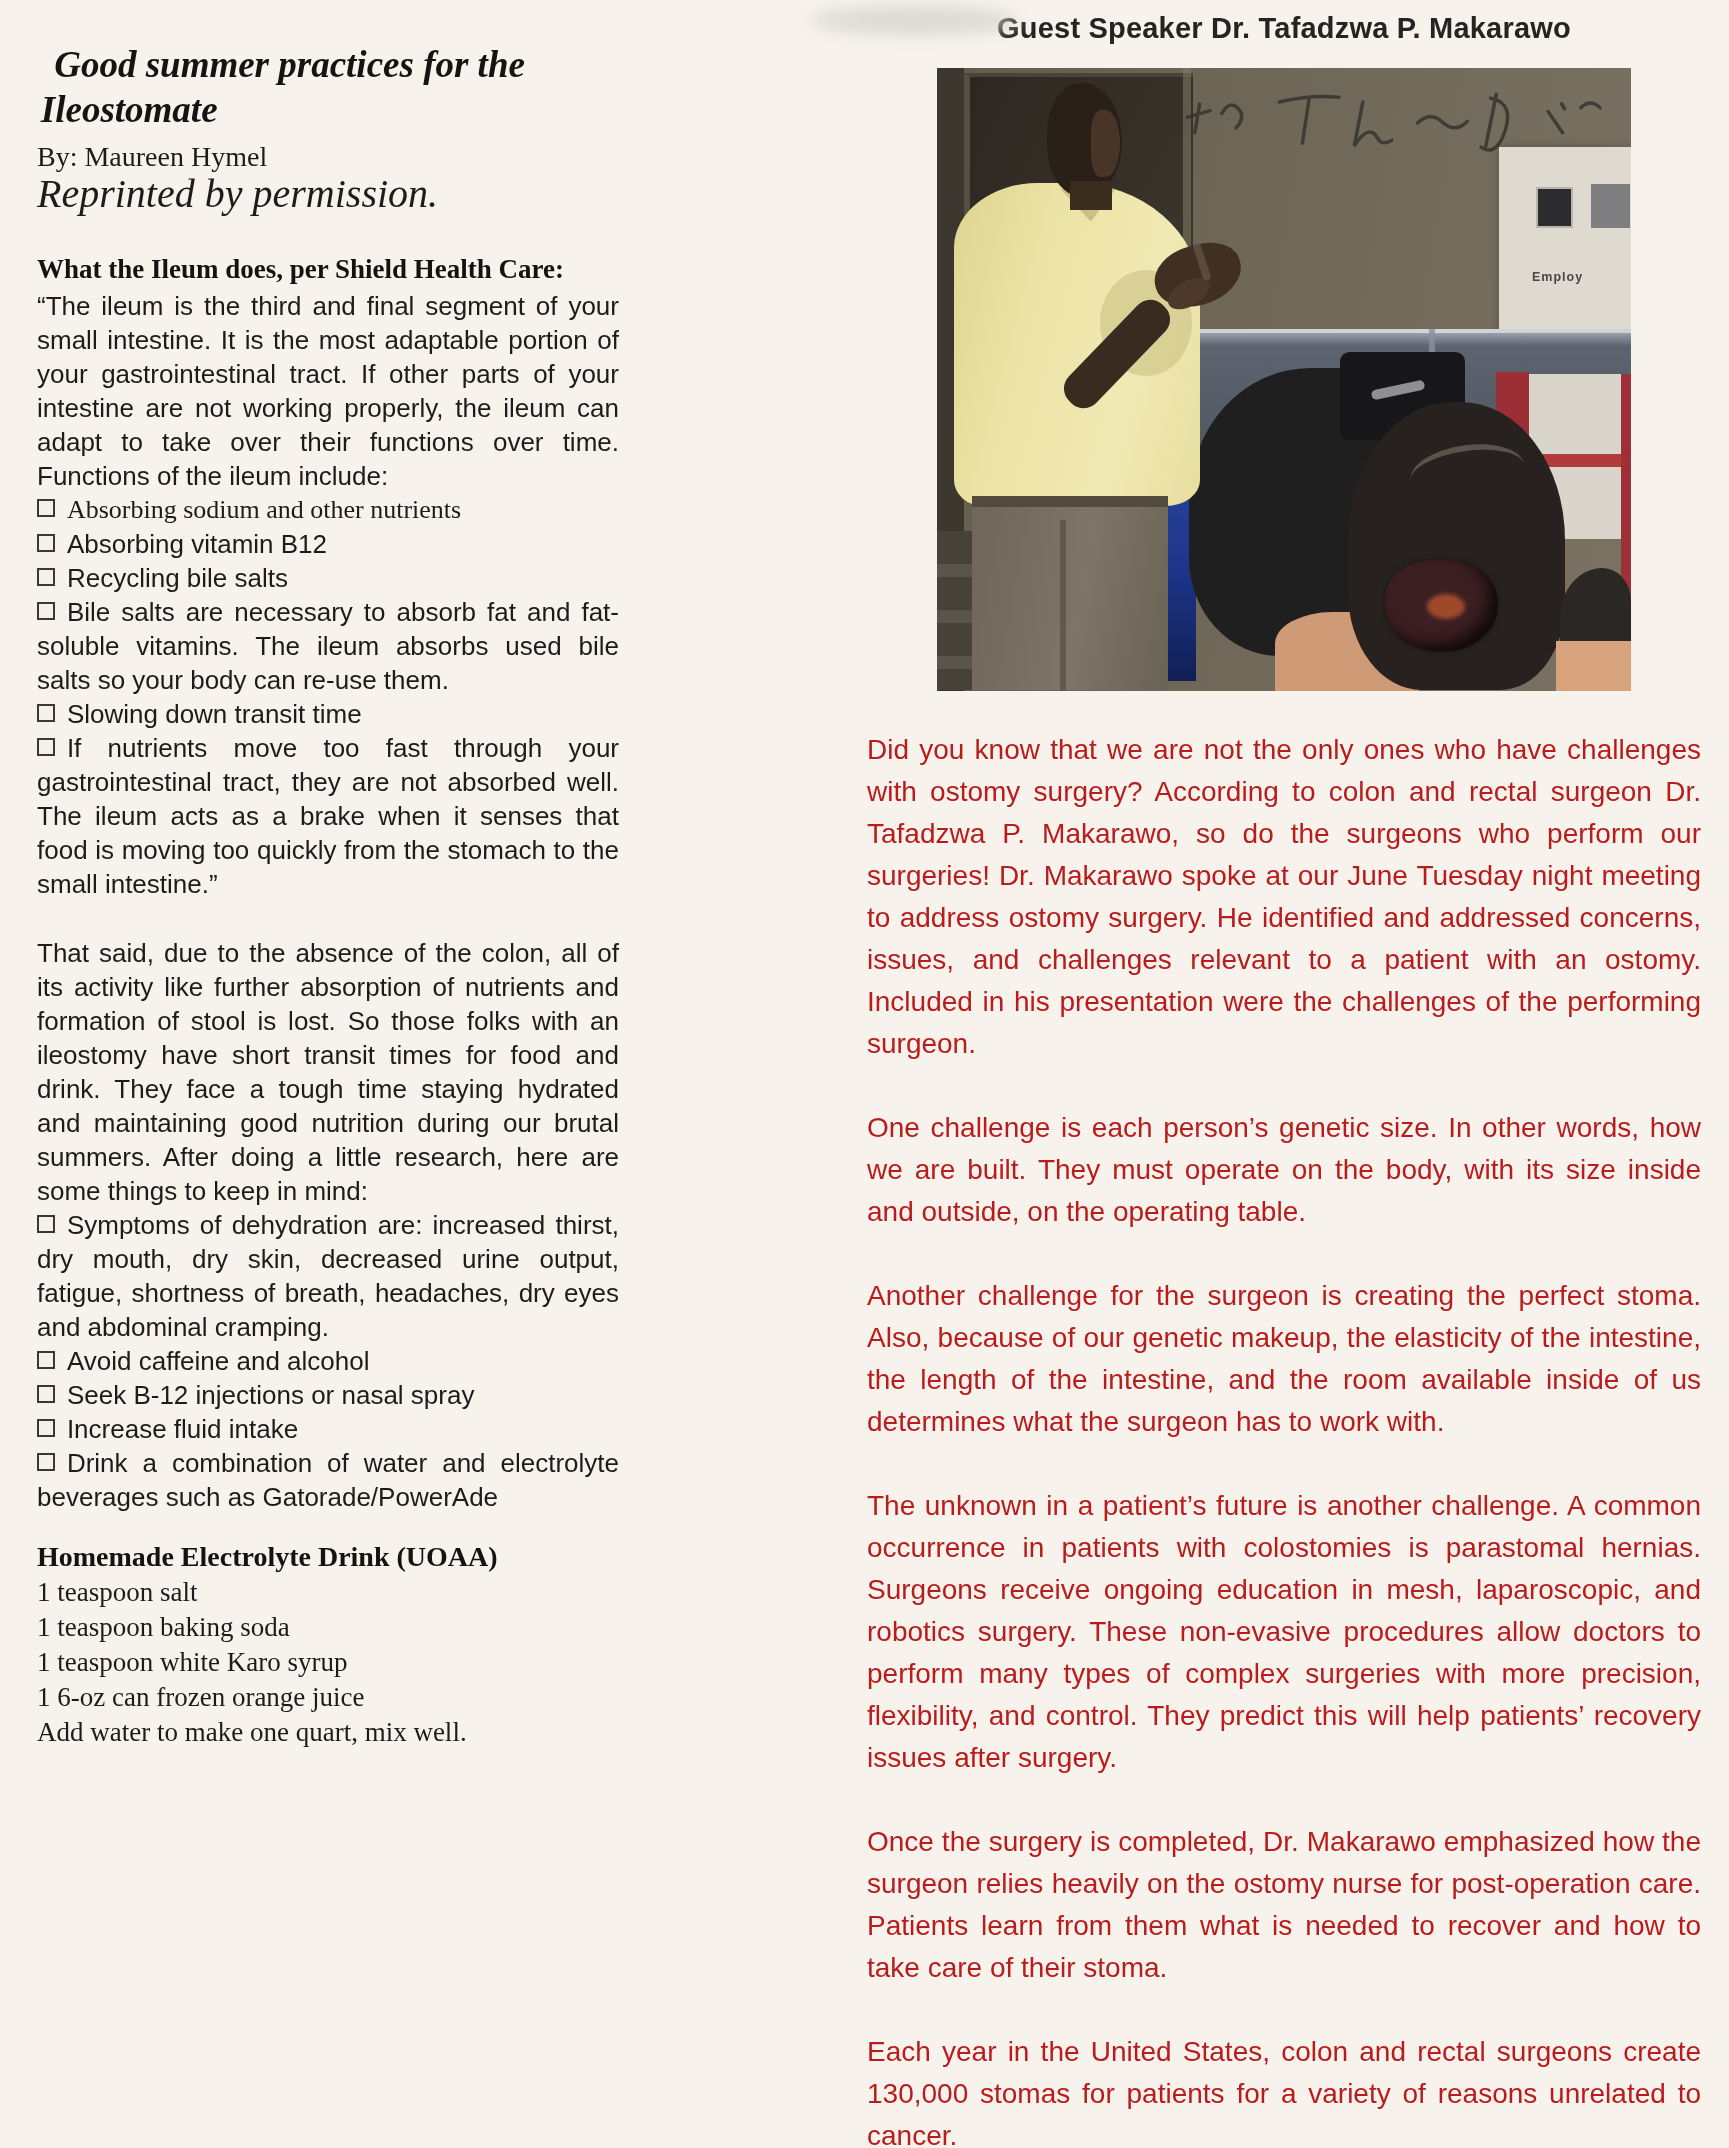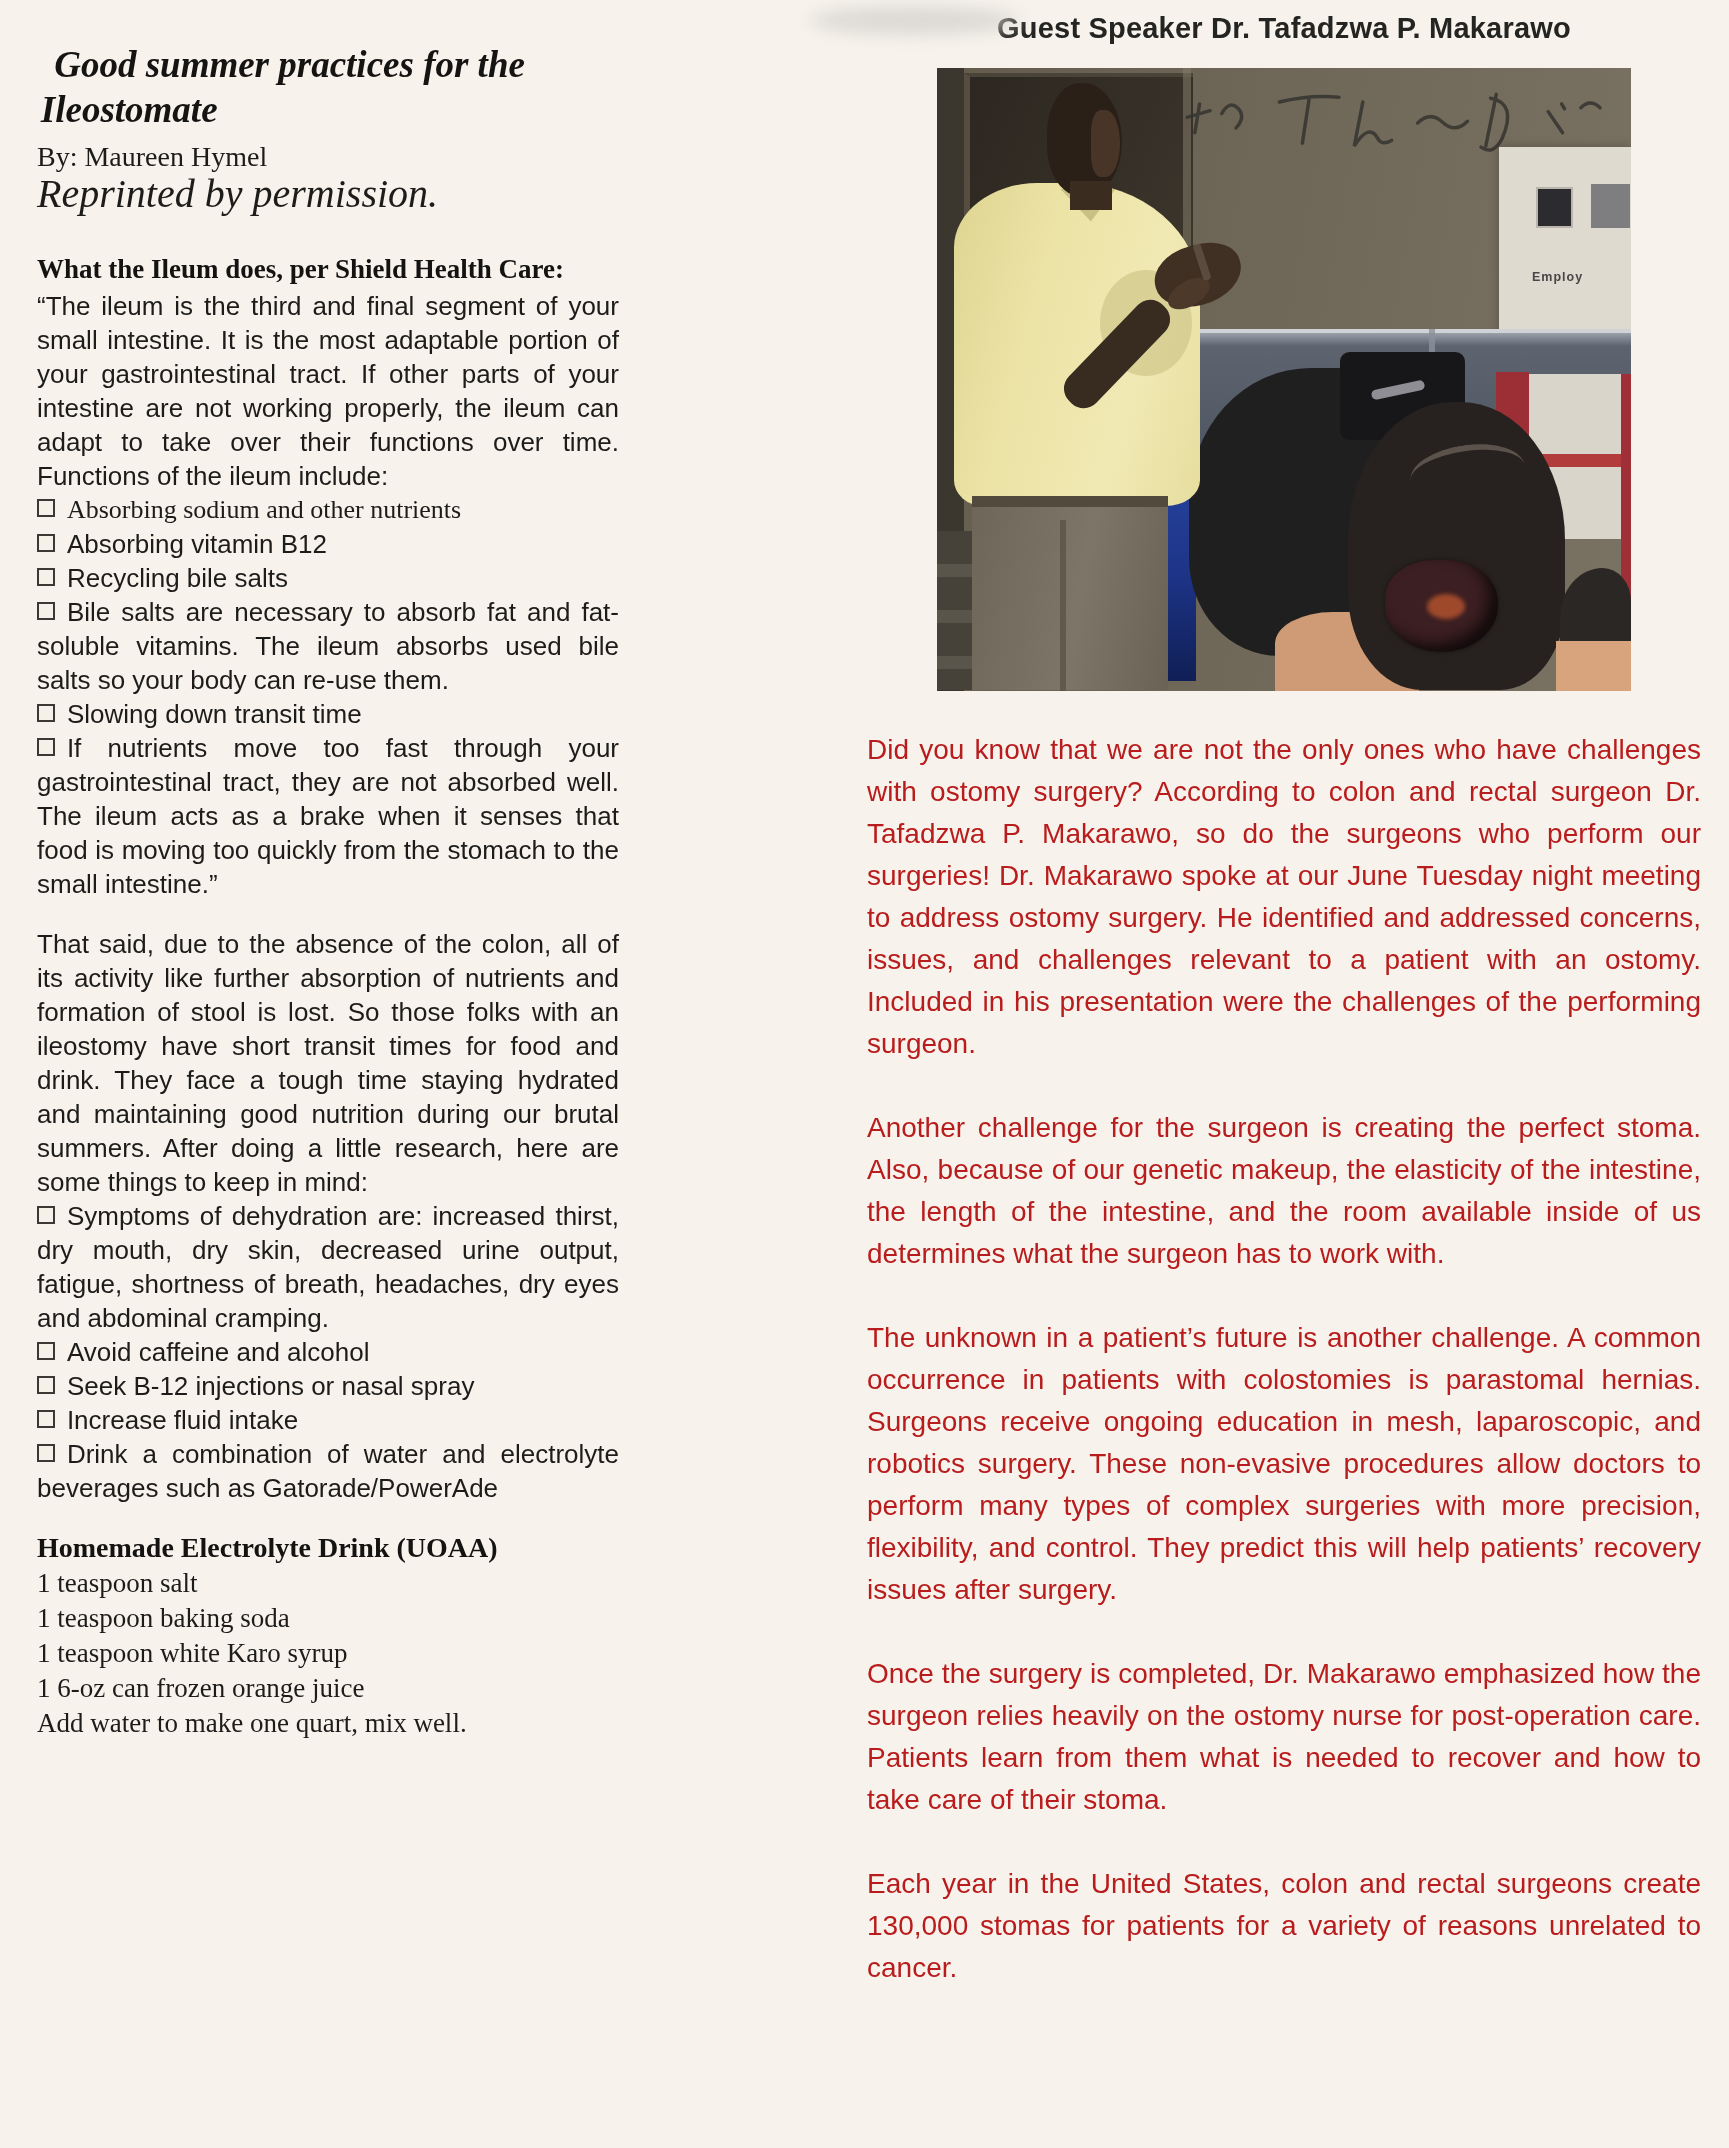--- a/index.html
+++ b/index.html
@@ -27,21 +27,21 @@
   .body-text{font-size:26px; line-height:34px; text-align:justify;}
   .intro-para{margin-top:1.9px;}
   ul.sq-list{list-style:none; margin:0; padding:0;}
   ul.sq-list li{font-size:26px; line-height:34px; text-align:justify;}
   .sq{
     display:inline-block; width:14.4px; height:14.4px;
     border:2.4px solid #3a3936; background:#f5f1e8;
     margin-right:11.5px; transform:translateY(-1px);
   }
   .serif{font-family:"Liberation Serif", serif; font-size:27px;}
-  .mid-para{margin-top:26px;}
+  .mid-para{margin-top:35px;}
   .recipe{margin-top:25px;}
   .recipe-heading{
     font-family:"Liberation Serif", serif; font-weight:bold;
     font-size:28px; line-height:36px; color:#141312;
   }
   .recipe-line{font-family:"Liberation Serif", serif; font-size:27px; line-height:35px;}
   
   .right-col{position:absolute; left:867px; top:11.5px; width:834px;}
   .photo-caption{
     text-align:center; font-weight:bold; font-size:29px; color:#242422;
@@ -228,20 +228,21 @@
       <div class="ph-hand"></div>
       <div class="ph-thumb"></div>
       <div class="ph-finger-gap"></div>
       <div class="ph-pants"></div>
       <div class="ph-belt"></div>
       <div class="ph-crease"></div>
     </div>
 
     <div class="rc-paragraphs">
       <p>Did you know that we are not the only ones who have challenges with ostomy surgery? According to colon and rectal surgeon Dr. Tafadzwa P. Makarawo, so do the surgeons who perform our surgeries! Dr. Makarawo spoke at our June Tuesday night meeting to address ostomy surgery. He identified and addressed concerns, issues, and challenges relevant to a patient with an ostomy. Included in his presentation were the challenges of the performing surgeon.</p>
+      <p>One challenge is each person’s genetic size. In other words, how we are built. They must operate on the body, with its size inside and outside, on the operating table.</p>
       <p>Another challenge for the surgeon is creating the perfect stoma. Also, because of our genetic makeup, the elasticity of the intestine, the length of the intestine, and the room available inside of us determines what the surgeon has to work with.</p>
       <p>The unknown in a patient’s future is another challenge. A common occurrence in patients with colostomies is parastomal hernias. Surgeons receive ongoing education in mesh, laparoscopic, and robotics surgery. These non-evasive procedures allow doctors to perform many types of complex surgeries with more precision, flexibility, and control. They predict this will help patients’ recovery issues after surgery.</p>
       <p>Once the surgery is completed, Dr. Makarawo emphasized how the surgeon relies heavily on the ostomy nurse for post-operation care. Patients learn from them what is needed to recover and how to take care of their stoma.</p>
       <p>Each year in the United States, colon and rectal surgeons create 130,000 stomas for patients for a variety of reasons unrelated to cancer.</p>
     </div>
   </div>
 
 </div>
 
 

